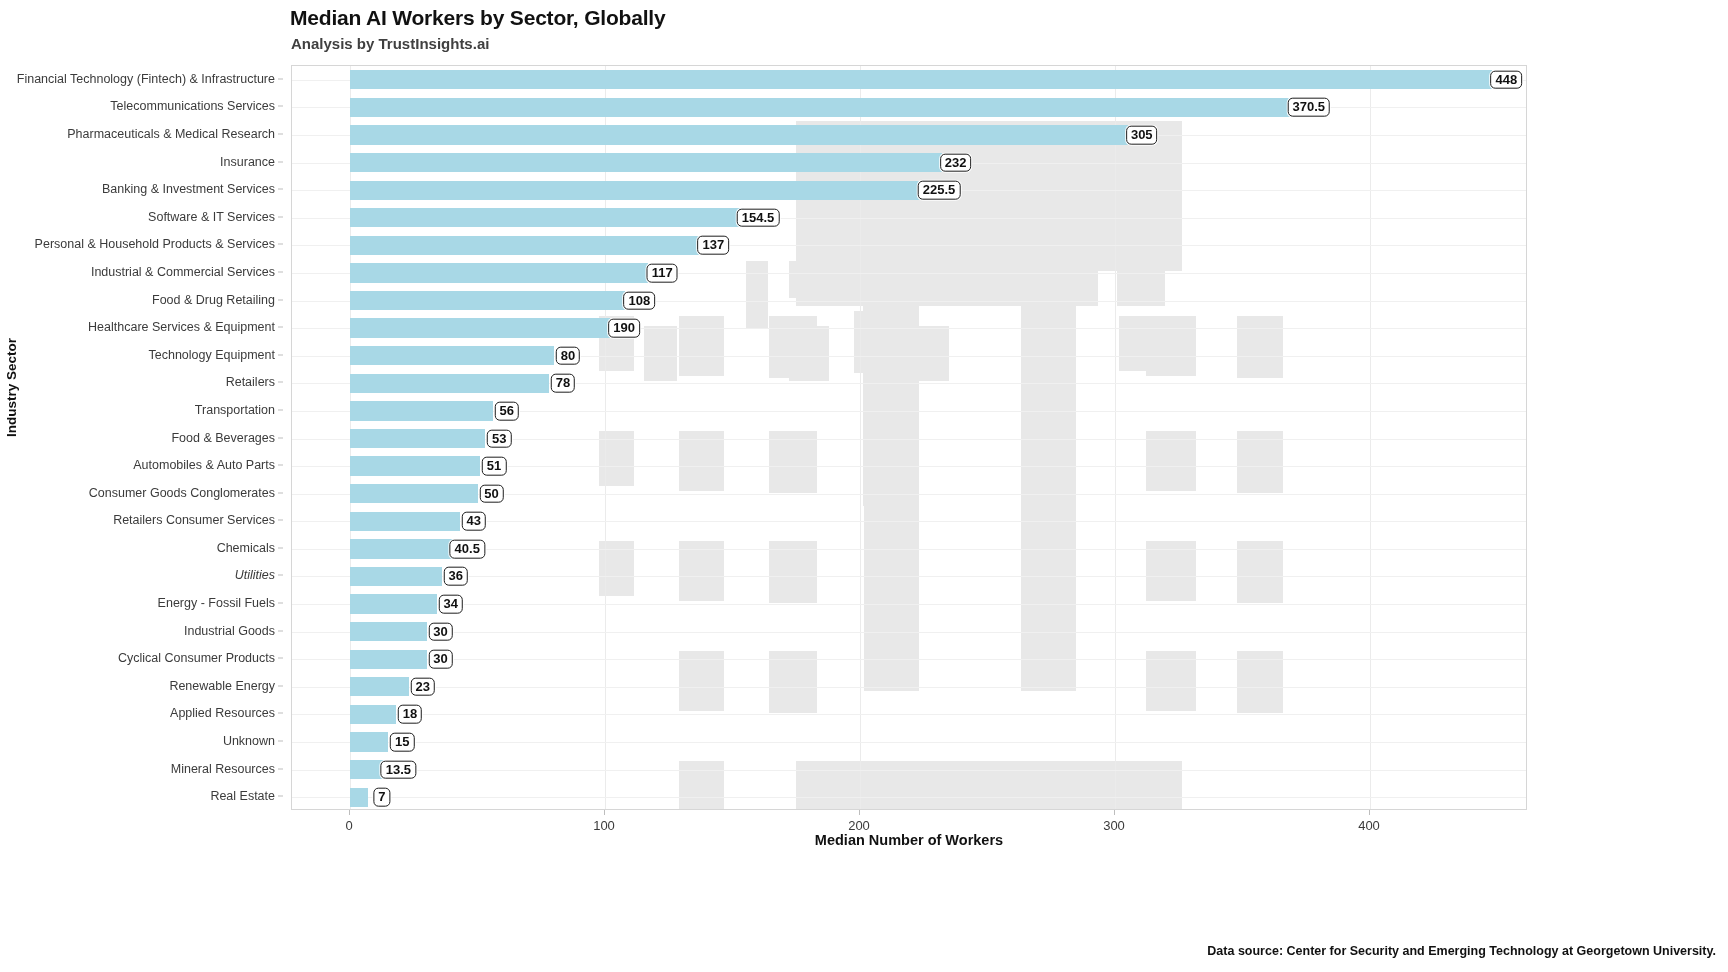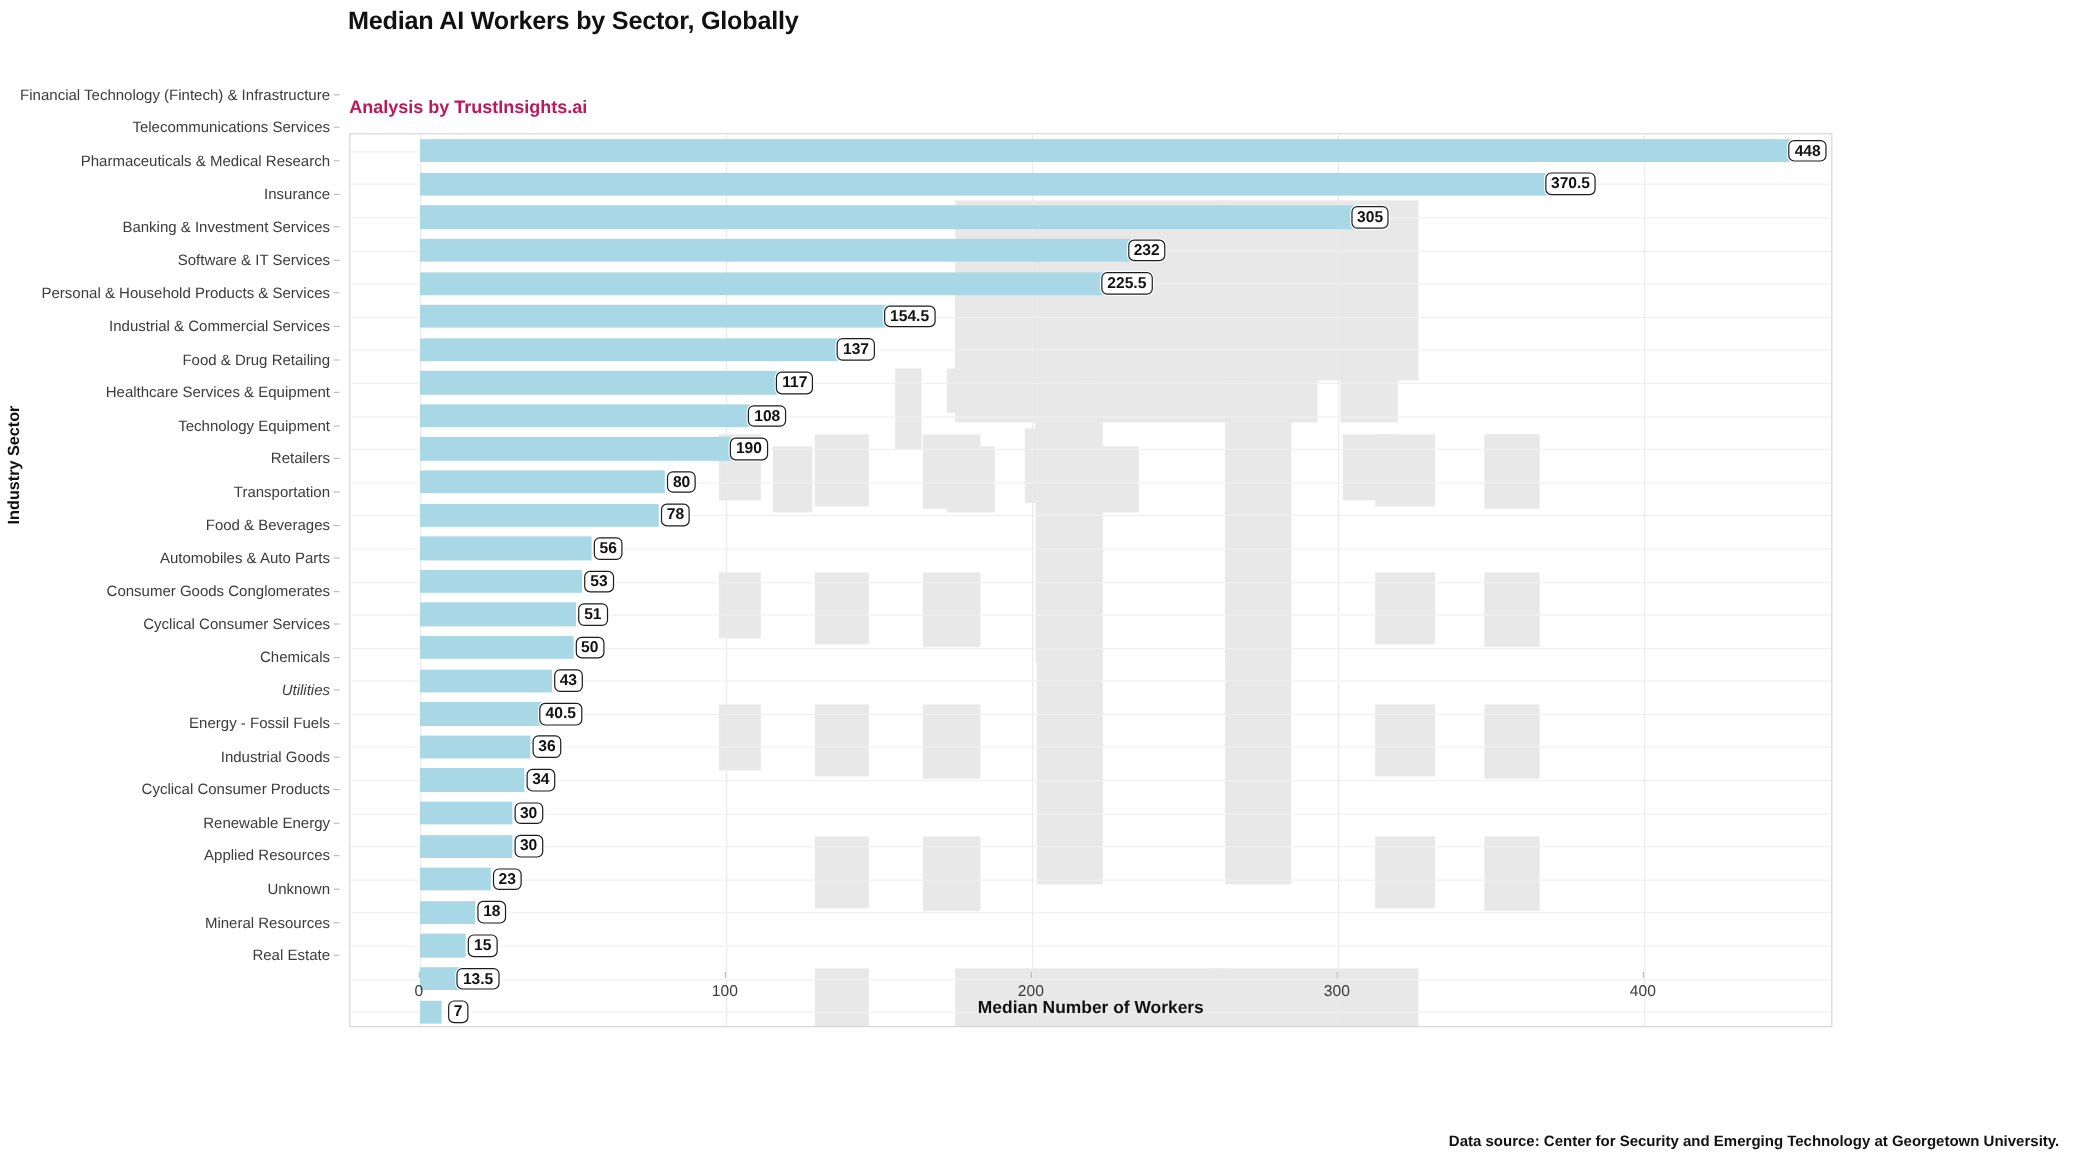--- a/index.html
+++ b/index.html
@@ -26,37 +26,35 @@
     letter-spacing: -0.2px;
     color: #111111;
     white-space: nowrap;
   }
   #chart-subtitle {
     position: absolute;
     left: 291px;
     top: 35px;
     font-size: 15px;
     font-weight: bold;
-    color: #be185d;
-    white-space: nowrap;
-    margin-top: 46px;
+    color: #404040;
+    white-space: nowrap;
   }
 
   
   #plot-area {
     position: absolute;
     left: 291px;
     top: 65px;
     width: 1236px;
     height: 745px;
     border: 1px solid #d6d6d6;
     box-sizing: border-box;
     background: #ffffff;
     overflow: hidden;
-    margin-top: 46px;
   }
   .gridline-v {
     position: absolute;
     top: 0;
     bottom: 0;
     width: 1px;
     background: #ebebeb;
   }
   .gridline-h {
     position: absolute;
@@ -221,21 +219,21 @@
     <div class="y-label" style="top: 317.315px;">Retailers</div>
     <div class="y-tick" style="top: 317.315px;"></div>
     <div class="y-label" style="top: 344.907px;">Transportation</div>
     <div class="y-tick" style="top: 344.907px;"></div>
     <div class="y-label" style="top: 372.5px;">Food &amp; Beverages</div>
     <div class="y-tick" style="top: 372.5px;"></div>
     <div class="y-label" style="top: 400.093px;">Automobiles &amp; Auto Parts</div>
     <div class="y-tick" style="top: 400.093px;"></div>
     <div class="y-label" style="top: 427.685px;">Consumer Goods Conglomerates</div>
     <div class="y-tick" style="top: 427.685px;"></div>
-    <div class="y-label" style="top: 455.278px;">Cyclical Consumer Services</div>
+    <div class="y-label" style="top: 455.278px;">Retailers Consumer Services</div>
     <div class="y-tick" style="top: 455.278px;"></div>
     <div class="y-label" style="top: 482.87px;">Chemicals</div>
     <div class="y-tick" style="top: 482.87px;"></div>
     <div class="y-label" style="top: 510.463px; font-style: italic;">Utilities</div>
     <div class="y-tick" style="top: 510.463px;"></div>
     <div class="y-label" style="top: 538.056px;">Energy - Fossil Fuels</div>
     <div class="y-tick" style="top: 538.056px;"></div>
     <div class="y-label" style="top: 565.648px;">Industrial Goods</div>
     <div class="y-tick" style="top: 565.648px;"></div>
     <div class="y-label" style="top: 593.241px;">Cyclical Consumer Products</div>

